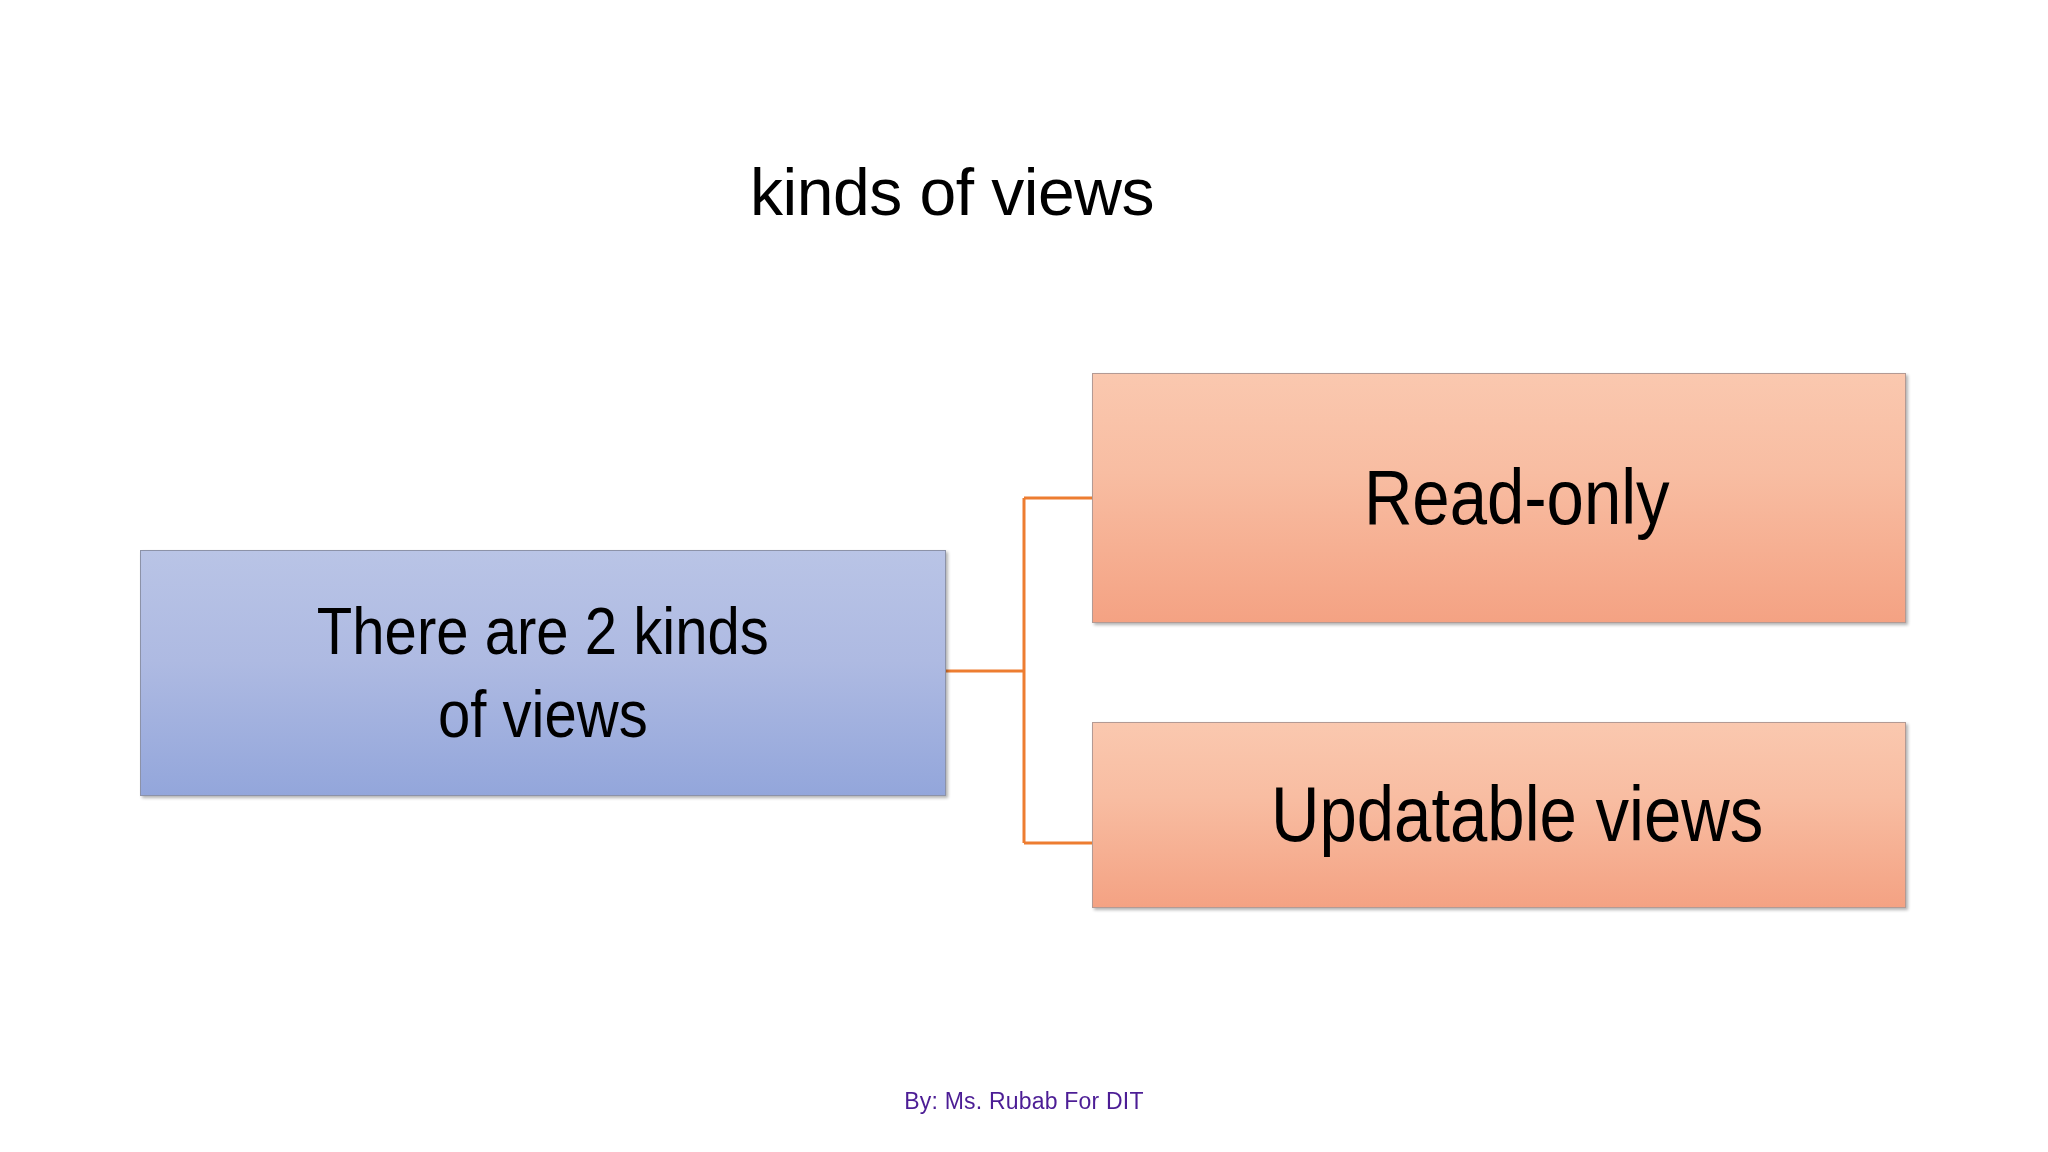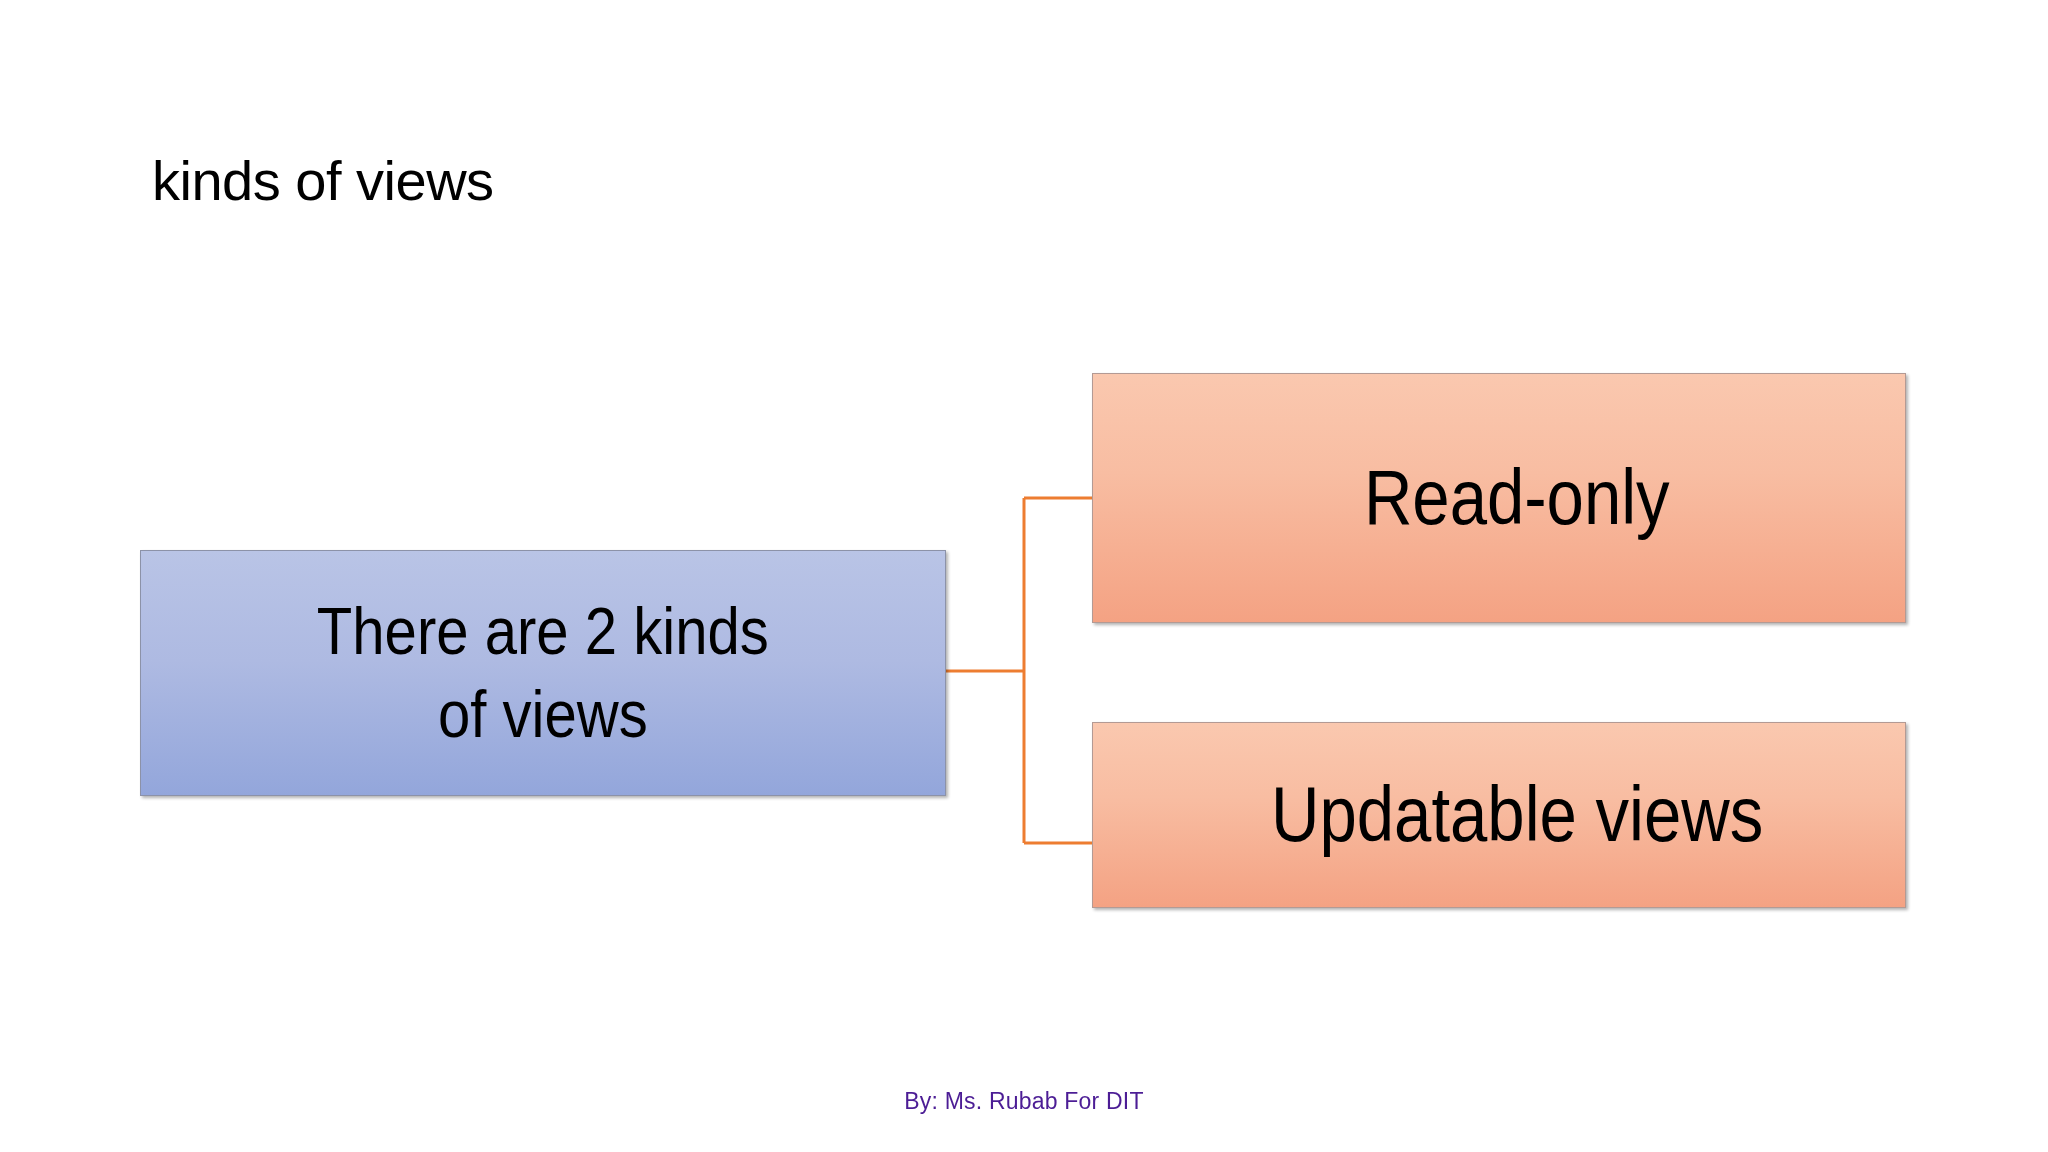--- a/index.html
+++ b/index.html
@@ -18,26 +18,27 @@
     overflow: hidden;
   }
 
   
   #slide-title {
     position: absolute;
     left: 152px;
     top: 112px;
     width: 1600px;
     font-family: "Liberation Sans", "DejaVu Sans", sans-serif;
-    font-size: 56px;
+    font-size: 66px;
     font-weight: 400;
     line-height: 1.12;
     color: #000000;
     letter-spacing: -0.5px;
     white-space: nowrap;
+    text-align: center;
   }
 
   
   #diagram {
     position: absolute;
     left: 0;
     top: 0;
     width: 2048px;
     height: 1152px;
   }

